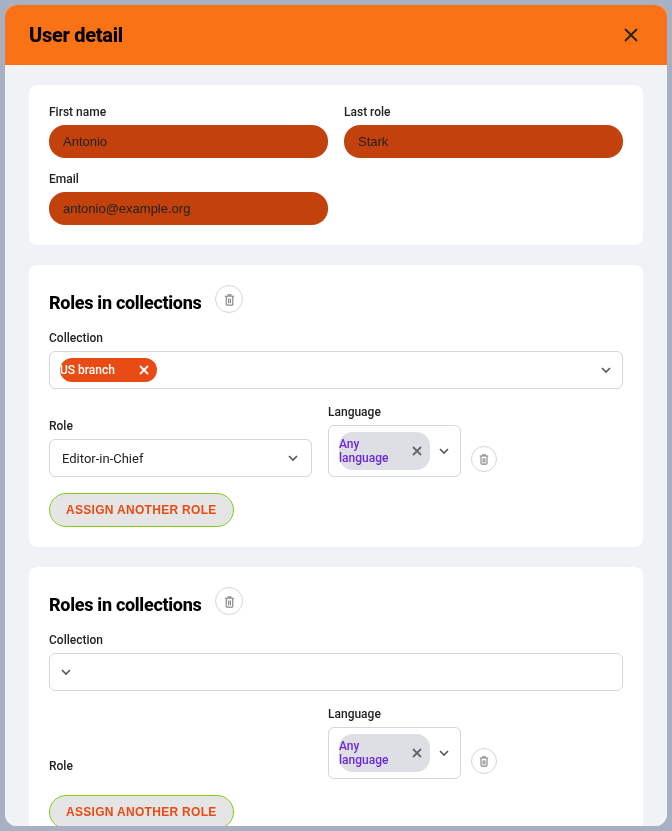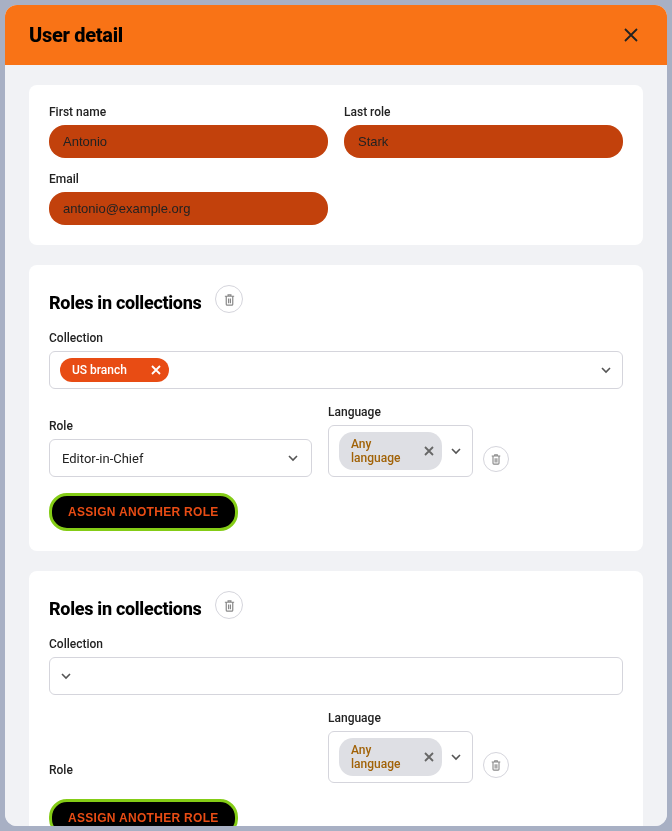--- a/index.html
+++ b/index.html
@@ -104,49 +104,49 @@
       gap: 8px;
       background: #fff;
       cursor: pointer;
     }
     .select-box.thin { padding: 8px 12px; }
     .select-text { font-size: 13px; color: #222; }
     .chev { color: #555; display: flex; }
     .chips { display: flex; gap: 6px; flex-wrap: wrap; flex: 1; }
     .chip {
       border-radius: 14px;
-      padding: 5px 8px 5px 12px;
+      padding: 5px 8px 5px 0;
       display: flex;
       align-items: center;
       gap: 24px;
       font-size: 12px;
       font-weight: 500;
     }
     .chip-orange { background: #e84c14; color: #fff; }
-    .chip-gray { background: #dedfe4; color: #a16207; }
+    .chip-gray { background: #dedfe4; color: #6d28d9; }
     .chip-x { display: flex; cursor: pointer; }
     .role-row { display: flex; gap: 16px; align-items: flex-end; }
     .role-row .field:first-child { flex: 0 0 calc(50% - 24px); }
     .lang-wrap { flex: 1; display: flex; gap: 10px; align-items: flex-end; }
     .lang-wrap .field { flex: 1; }
     .btn {
       border-radius: 18px;
       padding: 9px 16px;
       font-size: 12px;
       font-weight: 700;
       letter-spacing: 0.3px;
       cursor: pointer;
       border: none;
       text-transform: uppercase;
       display: inline-block;
     }
     .btn-outline-orange {
-      background: #000000;
+      background: #e5e5e5;
       color: #e84c14;
-      border: 3px solid #84cc16;
+      border: 1px solid #84cc16;
     }
     .mt { margin-top: 16px; }
     .mt-sm { margin-top: 14px; }
   </style>
 </head>
 <body>
 
 <div class="modal">
   <div class="modal-header">
     <h1 class="modal-title">User detail</h1>

